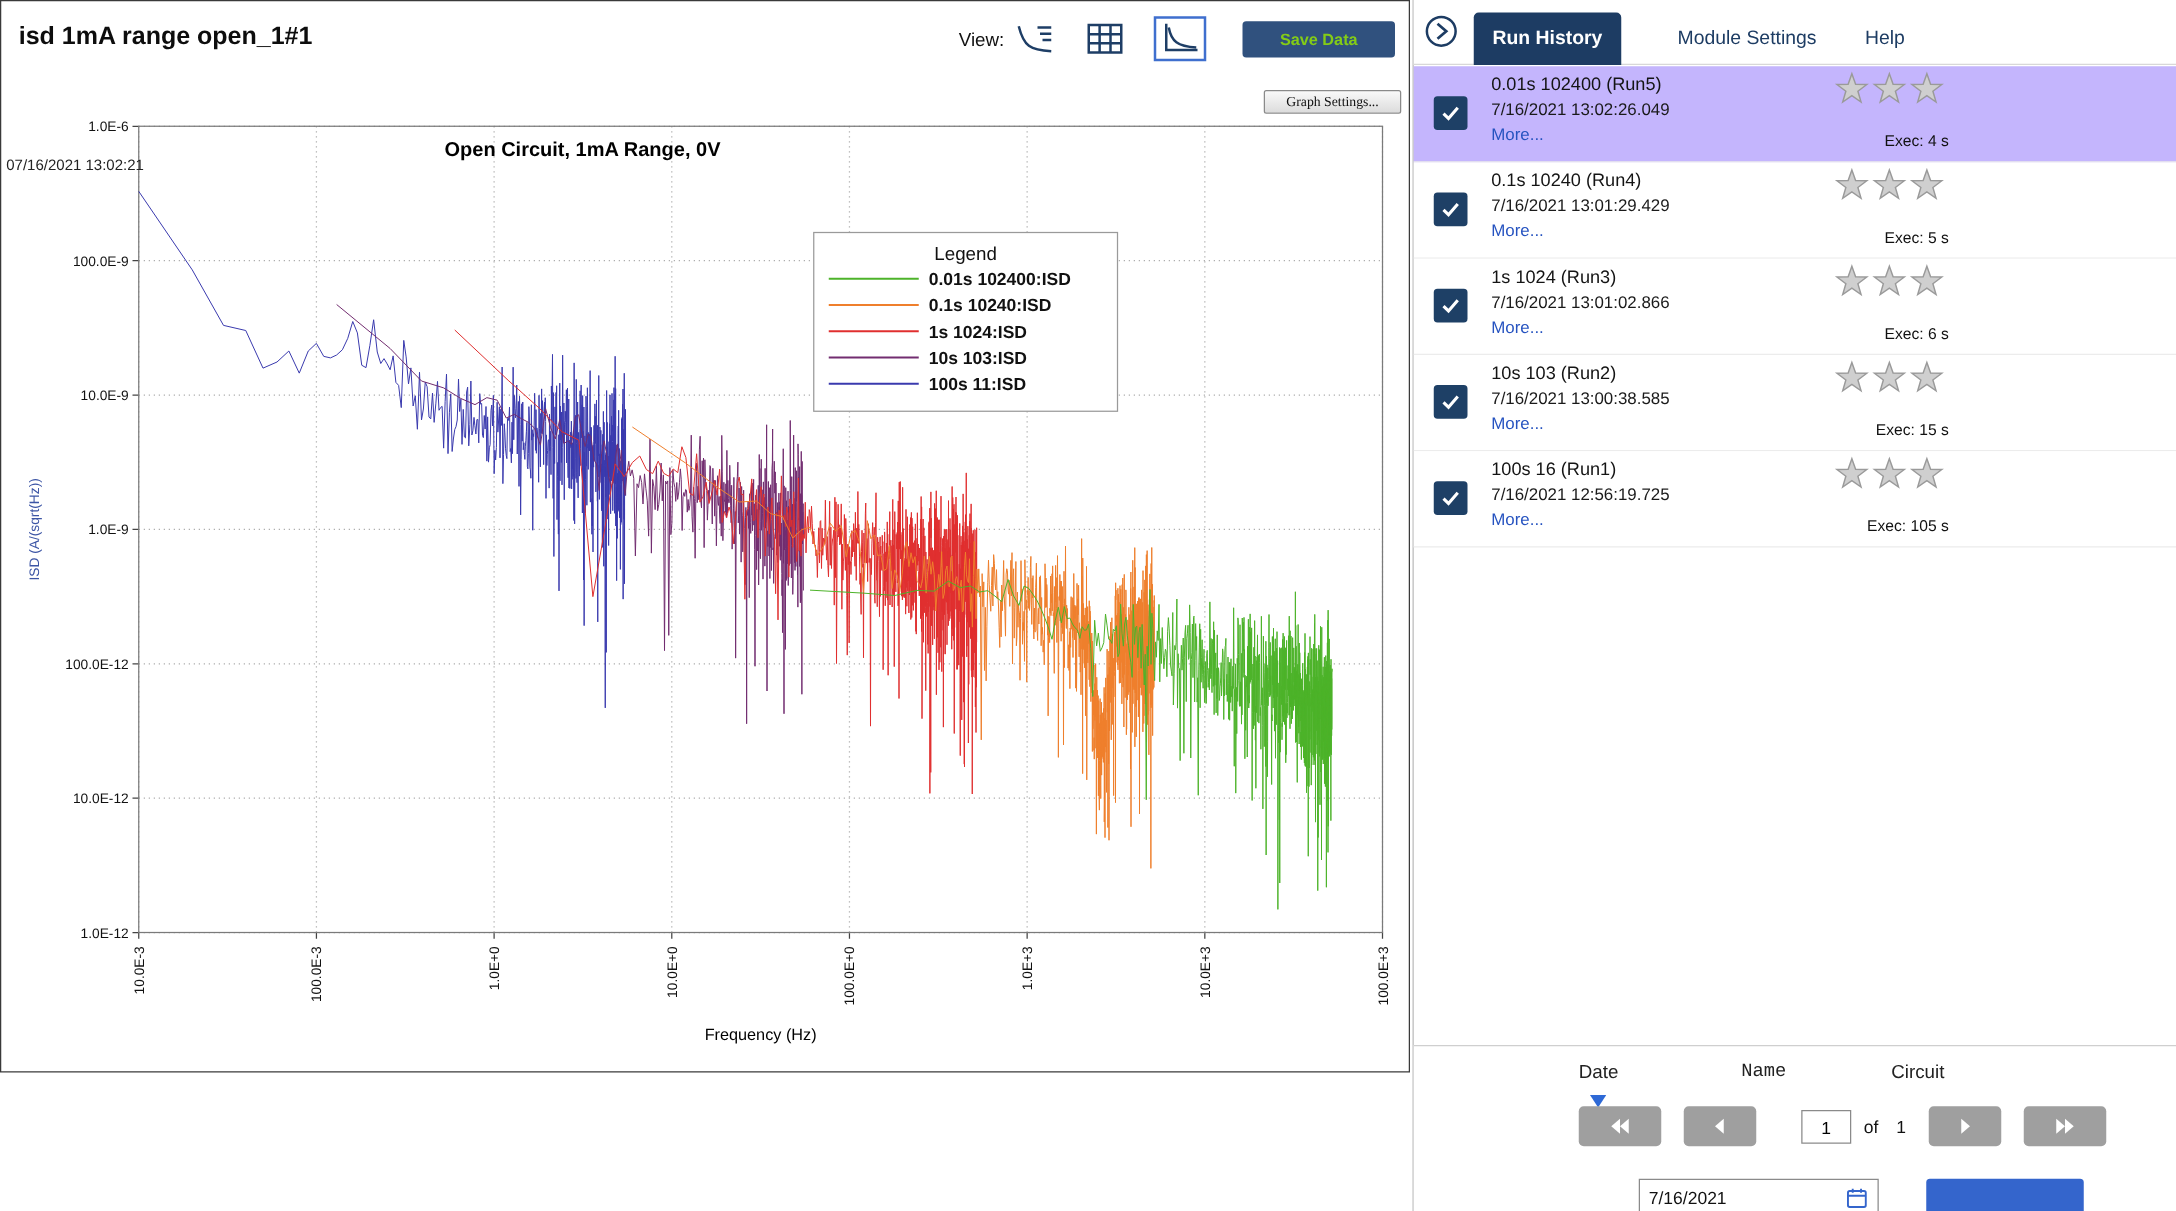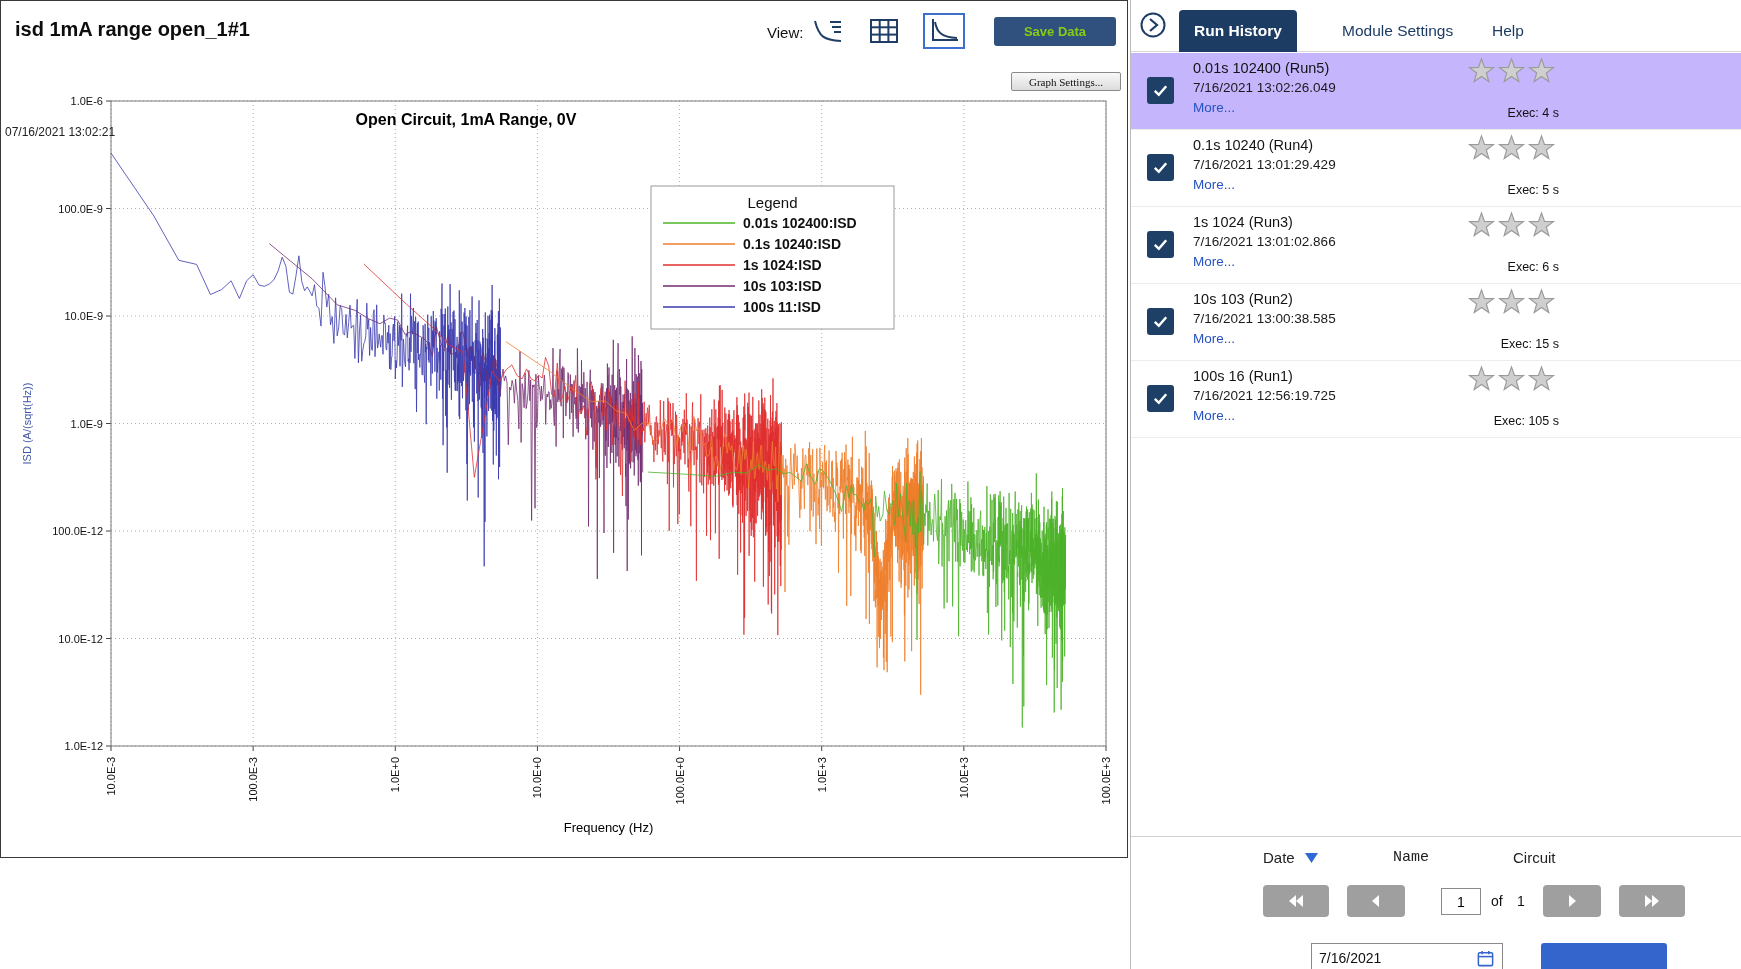--- a/index.html
+++ b/index.html
@@ -54,21 +54,21 @@
   .run-info{position:absolute;left:62px;top:7px;}
   .run-name{font-size:14.5px;color:#141414;}
   .run-ts{font-size:13.5px;color:#1a1a1a;margin-top:4px;}
   .run-more{font-size:13.5px;color:#2653c0;margin-top:5px;display:block;cursor:pointer;text-decoration:none;}
   .run-stars{position:absolute;left:336px;top:4px;display:flex;gap:1px;}
   .run-exec{position:absolute;left:320px;top:53px;width:108px;text-align:right;font-size:12.5px;color:#111;}
 
   .sidebar-footer{position:absolute;left:0;top:836px;width:100%;height:133px;border-top:1px solid #cfcfcf;background:#fff;}
   .sort-row{position:absolute;top:12px;left:0;width:100%;font-size:15px;color:#222;}
   .sort-col{position:absolute;cursor:pointer;display:flex;align-items:center;gap:10px;}
-  .sort-date{left:132px;}.sort-name{left:262px;font-family:Liberation Mono, monospace;}.sort-checked{left:382px;}.sort-stars{left:512px;margin-top:37px;}
+  .sort-date{left:132px;flex-direction:column;}.sort-name{left:262px;font-family:Liberation Mono, monospace;}.sort-checked{left:382px;}.sort-stars{left:512px;margin-top:37px;}
   .pagination{position:absolute;top:48px;left:0;width:100%;height:34px;}
   .pg-btn{position:absolute;height:32px;background:#9f9f9f;border:none;border-radius:4px;cursor:pointer;
     display:flex;align-items:center;justify-content:center;}
   .pg-first{left:132px;width:66px;}
   .pg-prev{left:216px;width:58px;}
   .pg-next{left:412px;width:58px;}
   .pg-last{left:488px;width:66px;}
   .pg-input{position:absolute;left:310px;top:3px;width:40px;height:27px;border:1px solid #8a8a8a;
     text-align:center;font-size:14px;font-family:inherit;background:#fff;}
   .pg-of{position:absolute;left:360px;top:8px;font-size:14px;}

